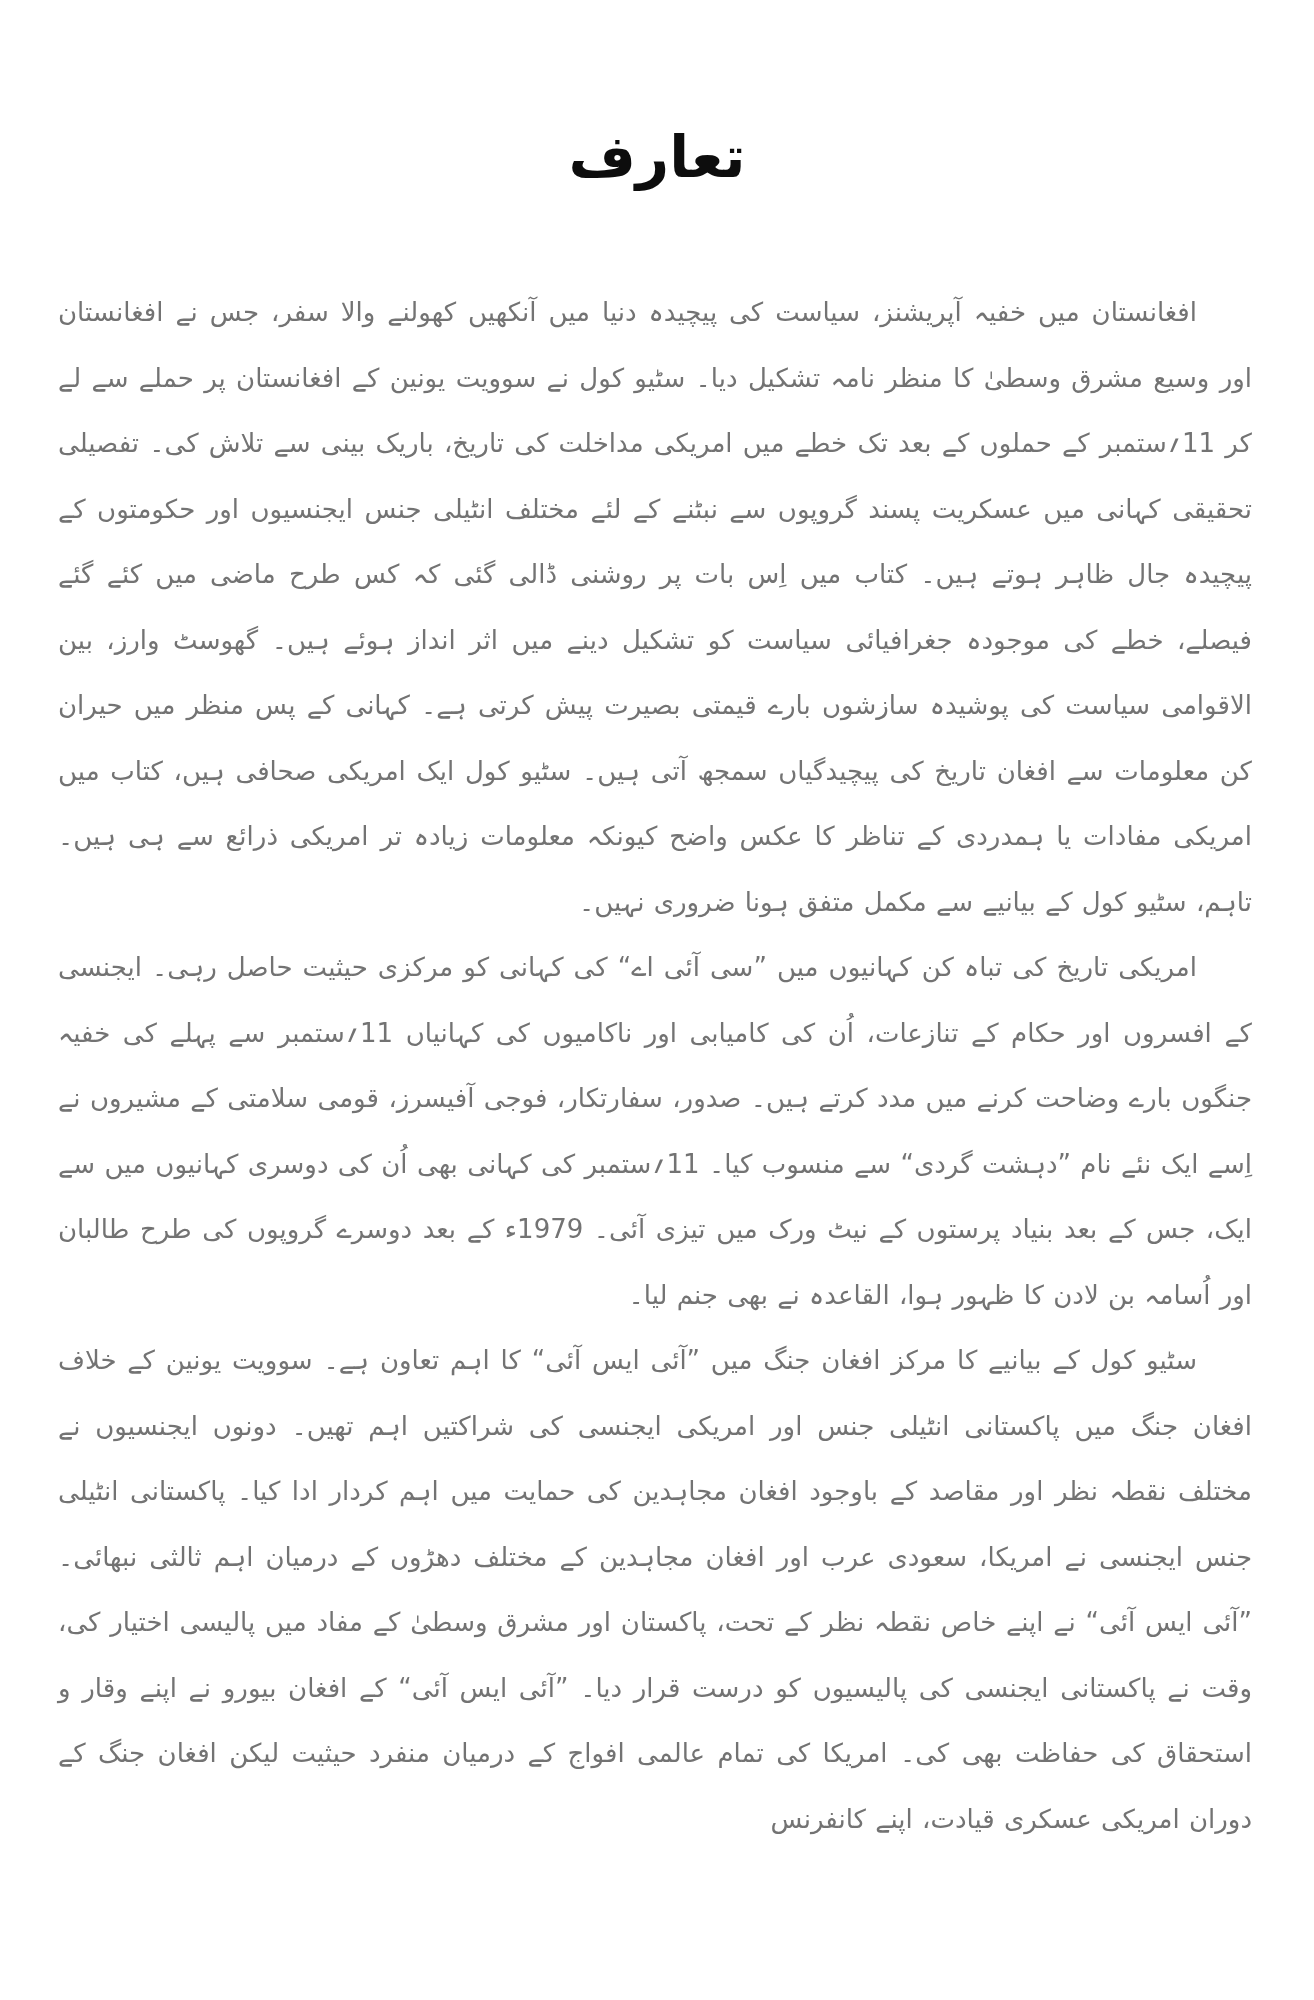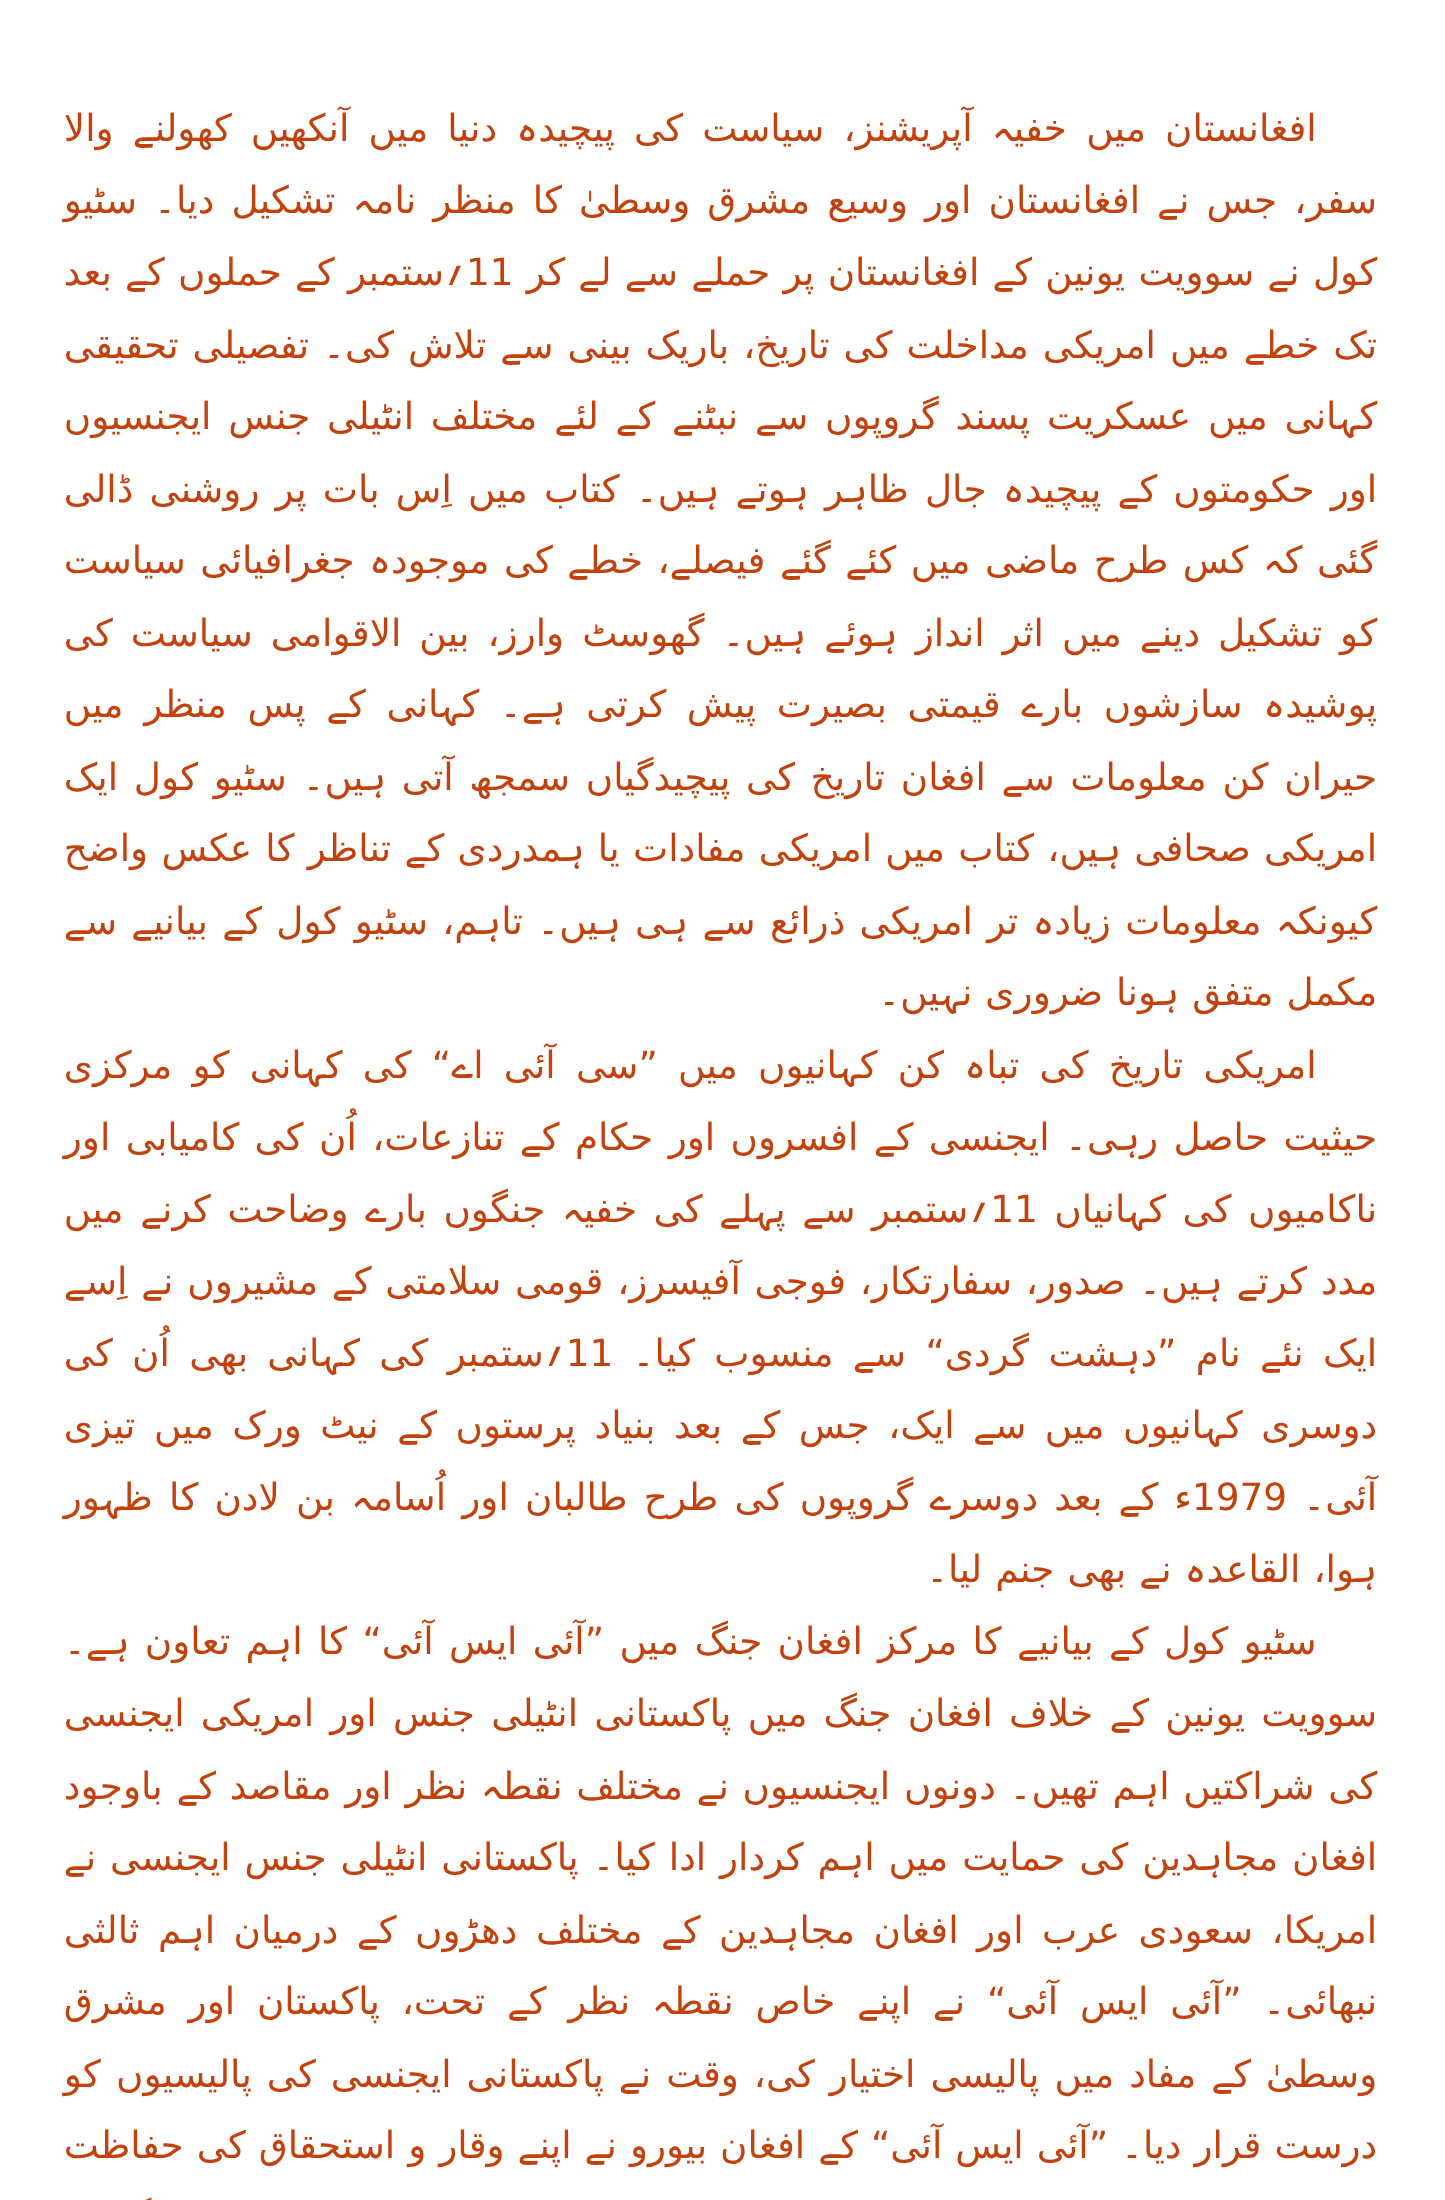--- a/index.html
+++ b/index.html
@@ -27,37 +27,38 @@
     font-weight: 700;
     text-align: center;
     margin: 120px 0 0 0;
     line-height: 1.3;
     color: #0d0d0d;
   }
   .content {
     margin: 85px 62px 0 58px; 
   }
   .para {
-    font-size: 34px;
+    font-size: 26px;
     line-height: 65.5px;
     text-align: justify;
     text-justify: inter-word;
     margin: 0;
-    color: #c2410c;
+    color: #737373;
     word-spacing: 1px;
   }
   .para.indented {
     text-indent: 55px; 
   }
 </style>
 </head>
 <body>
 
 <div class="page">
 
+  <h1 class="page-title">تعارف</h1>
 
   <div class="content">
 
     <p class="para indented">افغانستان میں خفیہ آپریشنز، سیاست کی پیچیدہ دنیا میں آنکھیں کھولنے والا سفر، جس نے افغانستان اور وسیع مشرق وسطیٰ کا منظر نامہ تشکیل دیا۔ سٹیو کول نے سوویت یونین کے افغانستان پر حملے سے لے کر 11؍ستمبر کے حملوں کے بعد تک خطے میں امریکی مداخلت کی تاریخ، باریک بینی سے تلاش کی۔ تفصیلی تحقیقی کہانی میں عسکریت پسند گروپوں سے نبٹنے کے لئے مختلف انٹیلی جنس ایجنسیوں اور حکومتوں کے پیچیدہ جال ظاہر ہوتے ہیں۔ کتاب میں اِس بات پر روشنی ڈالی گئی کہ کس طرح ماضی میں کئے گئے فیصلے، خطے کی موجودہ جغرافیائی سیاست کو تشکیل دینے میں اثر انداز ہوئے ہیں۔ گھوسٹ وارز، بین الاقوامی سیاست کی پوشیدہ سازشوں بارے قیمتی بصیرت پیش کرتی ہے۔ کہانی کے پس منظر میں حیران کن معلومات سے افغان تاریخ کی پیچیدگیاں سمجھ آتی ہیں۔ سٹیو کول ایک امریکی صحافی ہیں، کتاب میں امریکی مفادات یا ہمدردی کے تناظر کا عکس واضح کیونکہ معلومات زیادہ تر امریکی ذرائع سے ہی ہیں۔ تاہم، سٹیو کول کے بیانیے سے مکمل متفق ہونا ضروری نہیں۔</p>
 
     <p class="para indented">امریکی تاریخ کی تباہ کن کہانیوں میں ”سی آئی اے“ کی کہانی کو مرکزی حیثیت حاصل رہی۔ ایجنسی کے افسروں اور حکام کے تنازعات، اُن کی کامیابی اور ناکامیوں کی کہانیاں 11؍ستمبر سے پہلے کی خفیہ جنگوں بارے وضاحت کرنے میں مدد کرتے ہیں۔ صدور، سفارتکار، فوجی آفیسرز، قومی سلامتی کے مشیروں نے اِسے ایک نئے نام ”دہشت گردی“ سے منسوب کیا۔ 11؍ستمبر کی کہانی بھی اُن کی دوسری کہانیوں میں سے ایک، جس کے بعد بنیاد پرستوں کے نیٹ ورک میں تیزی آئی۔ 1979ء کے بعد دوسرے گروپوں کی طرح طالبان اور اُسامہ بن لادن کا ظہور ہوا، القاعدہ نے بھی جنم لیا۔</p>
 
     <p class="para indented">سٹیو کول کے بیانیے کا مرکز افغان جنگ میں ”آئی ایس آئی“ کا اہم تعاون ہے۔ سوویت یونین کے خلاف افغان جنگ میں پاکستانی انٹیلی جنس اور امریکی ایجنسی کی شراکتیں اہم تھیں۔ دونوں ایجنسیوں نے مختلف نقطہ نظر اور مقاصد کے باوجود افغان مجاہدین کی حمایت میں اہم کردار ادا کیا۔ پاکستانی انٹیلی جنس ایجنسی نے امریکا، سعودی عرب اور افغان مجاہدین کے مختلف دھڑوں کے درمیان اہم ثالثی نبھائی۔ ”آئی ایس آئی“ نے اپنے خاص نقطہ نظر کے تحت، پاکستان اور مشرق وسطیٰ کے مفاد میں پالیسی اختیار کی، وقت نے پاکستانی ایجنسی کی پالیسیوں کو درست قرار دیا۔ ”آئی ایس آئی“ کے افغان بیورو نے اپنے وقار و استحقاق کی حفاظت بھی کی۔ امریکا کی تمام عالمی افواج کے درمیان منفرد حیثیت لیکن افغان جنگ کے دوران امریکی عسکری قیادت، اپنے کانفرنس</p>
 
   </div>

